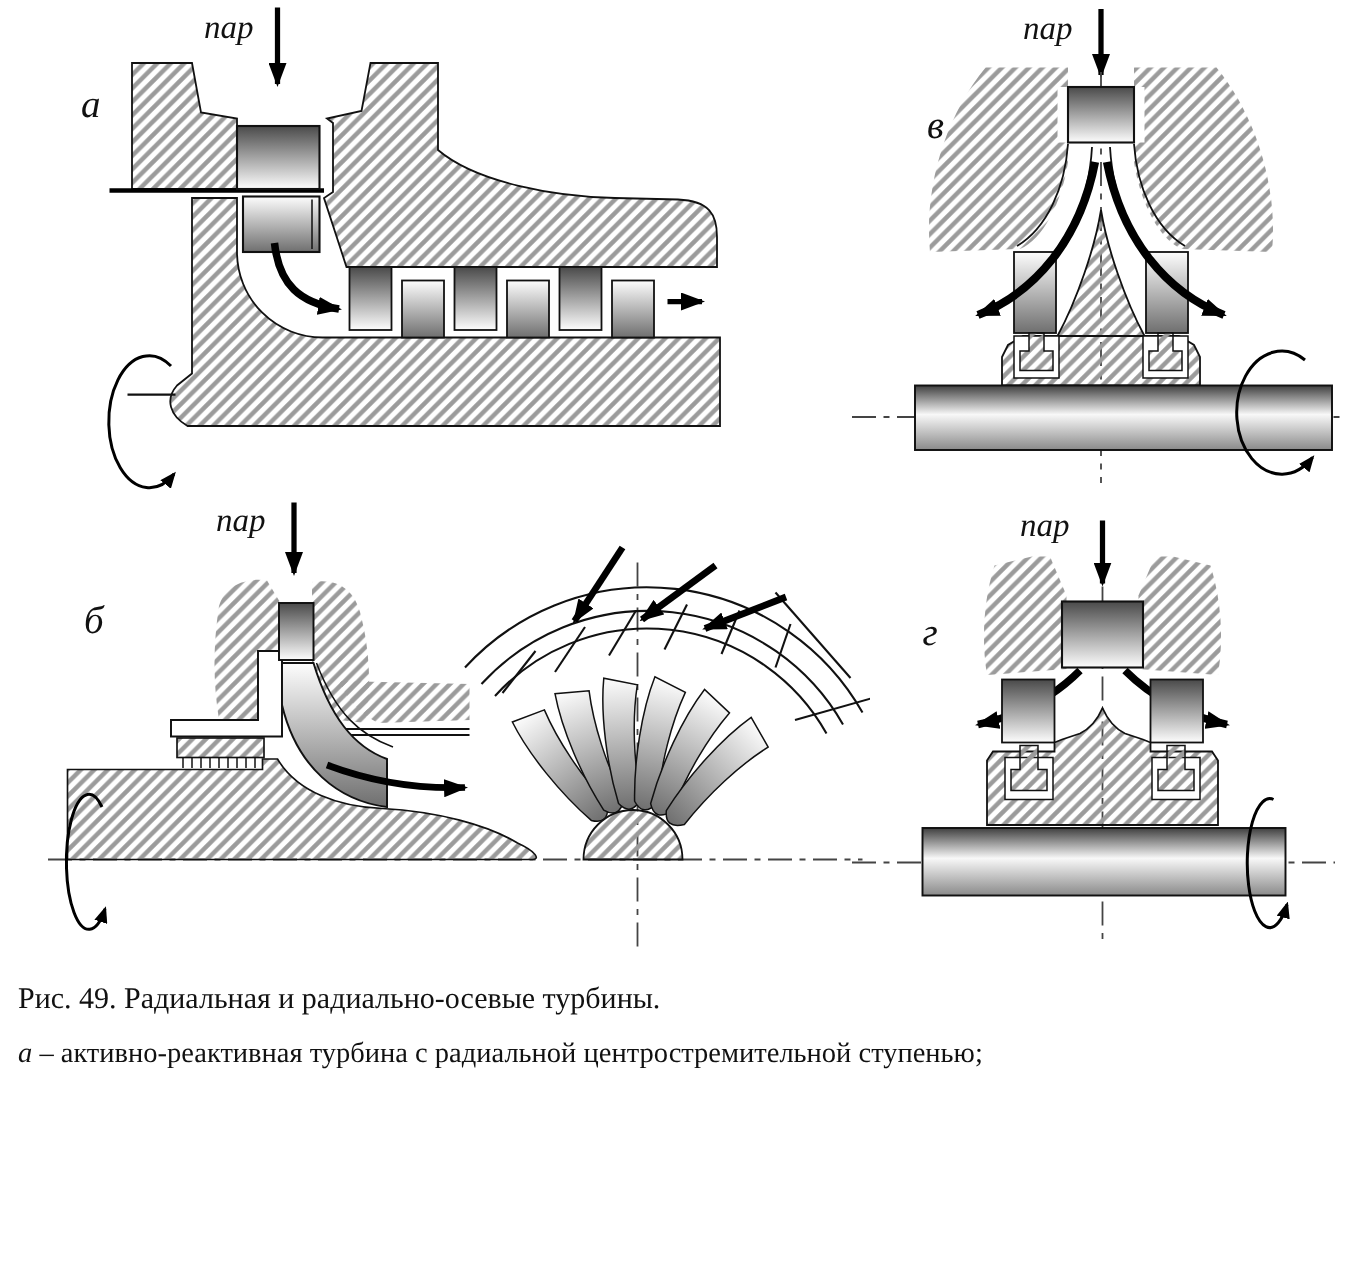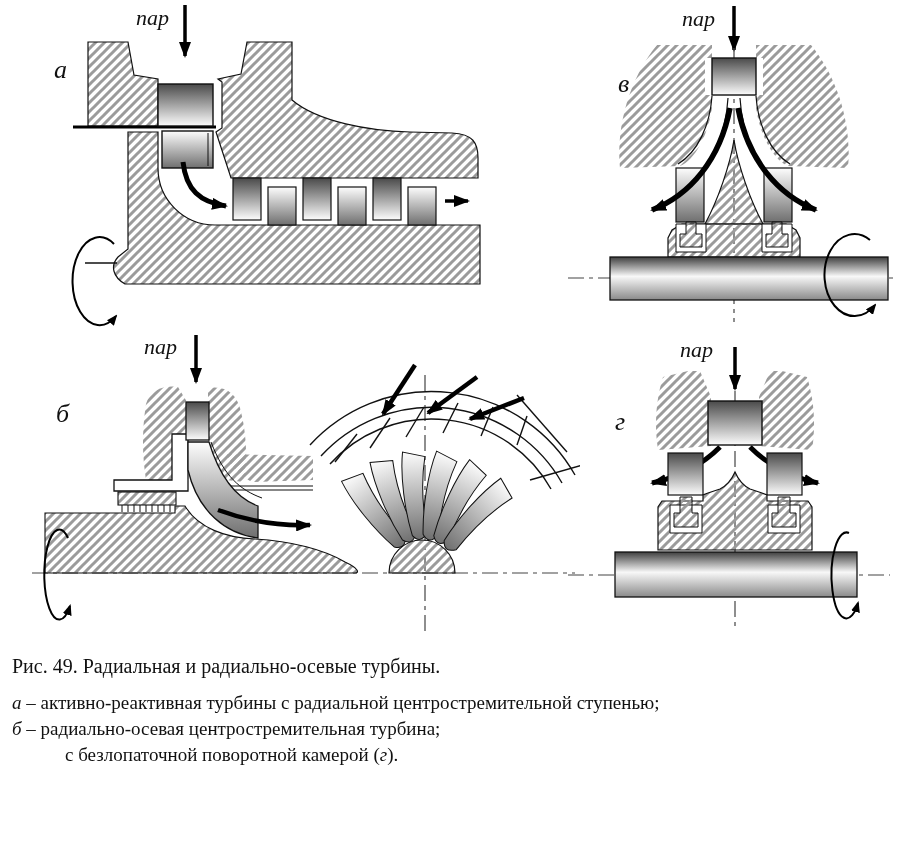--- a/index.html
+++ b/index.html
@@ -247,18 +247,16 @@
       <path d="M208,170 L240,170 L240,198 L208,198 Z" fill="#fff" stroke="#111" stroke-width="1"></path>
       <path d="M218,162 L230,162 L230,178 L236,178 L236,192 L212,192 L212,178 L218,178 Z" fill="url(#hatch)" stroke="#111" stroke-width="1"></path>
     </g>
 
     <rect x="55" y="217" width="242" height="45" fill="url(#gradShaft)" stroke="#111" stroke-width="1.3"></rect>
     <path d="M289,198 A15,43 0 1 0 298,268" fill="none" stroke="#000" stroke-width="2" marker-end="url(#arrS)"></path>
   </svg>
 
   <div class="caption">
     <p class="cap-title">Рис. 49. Радиальная и радиально-осевые турбины.</p>
-    <p class="cap-line"><i>а</i><span> – активно-реактивная турбины с радиальной центростремительной ступенью;</span></p>
-    <p class="cap-line"><i>б</i><span> – радиально-осевая центростремительная турбина;</span></p>
-    <p class="cap-line indent"><span>с безлопаточной поворотной камерой (</span><i>г</i><span>).</span></p>
+    <p class="cap-line"><i>а</i><span> – активно-реактивная турбина с радиальной центростремительной ступенью;</span></p>
   </div>
 
 </div>
 
 </body></html>

